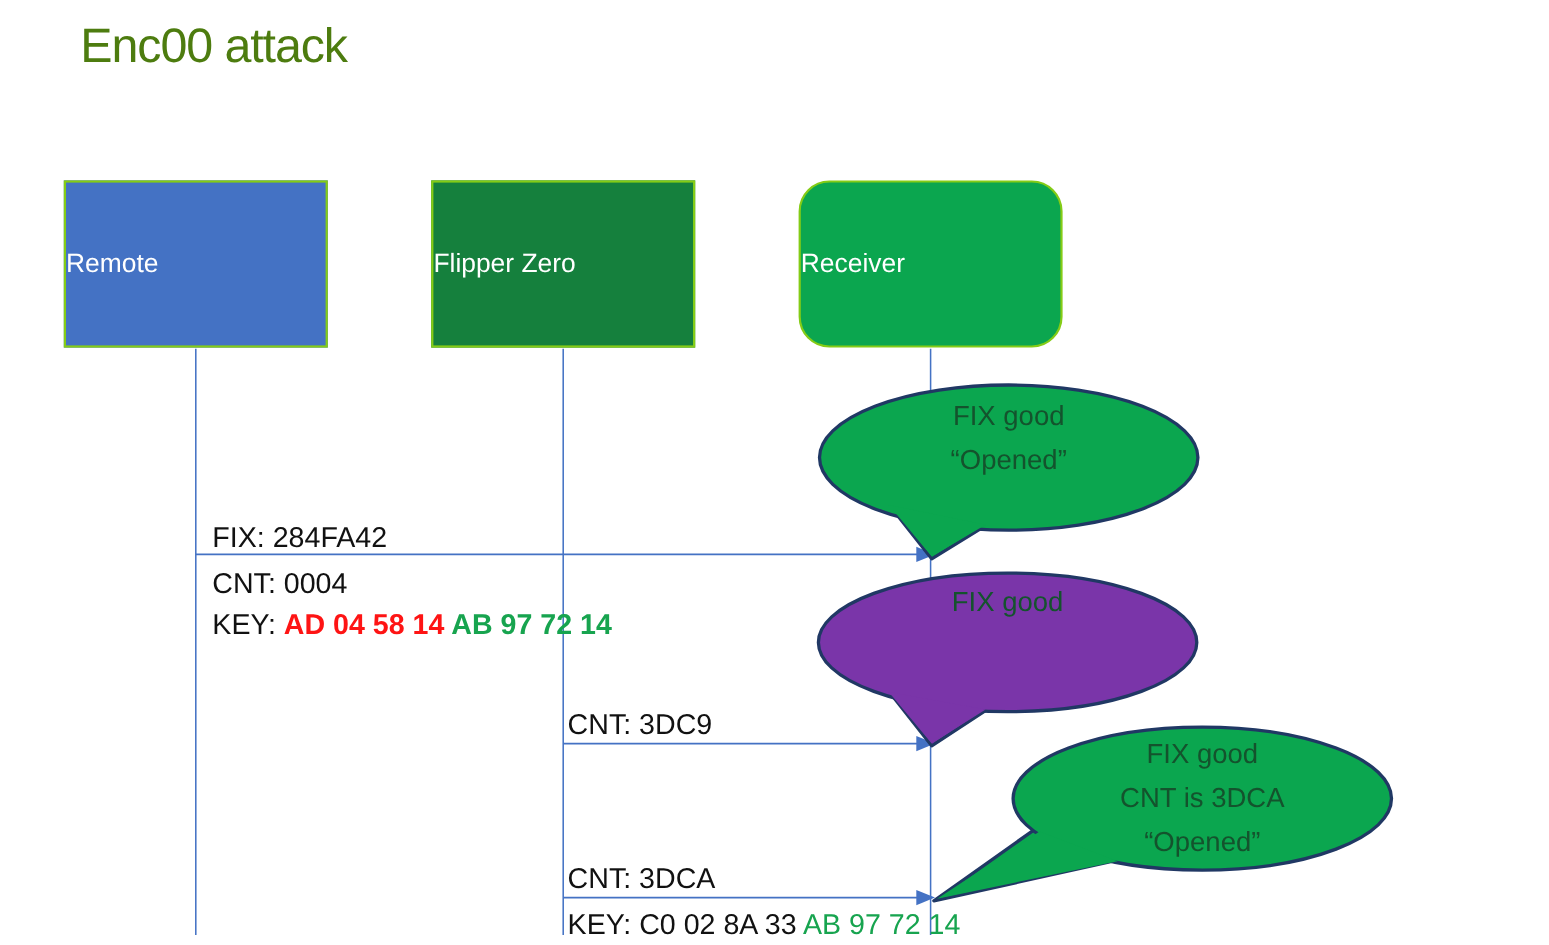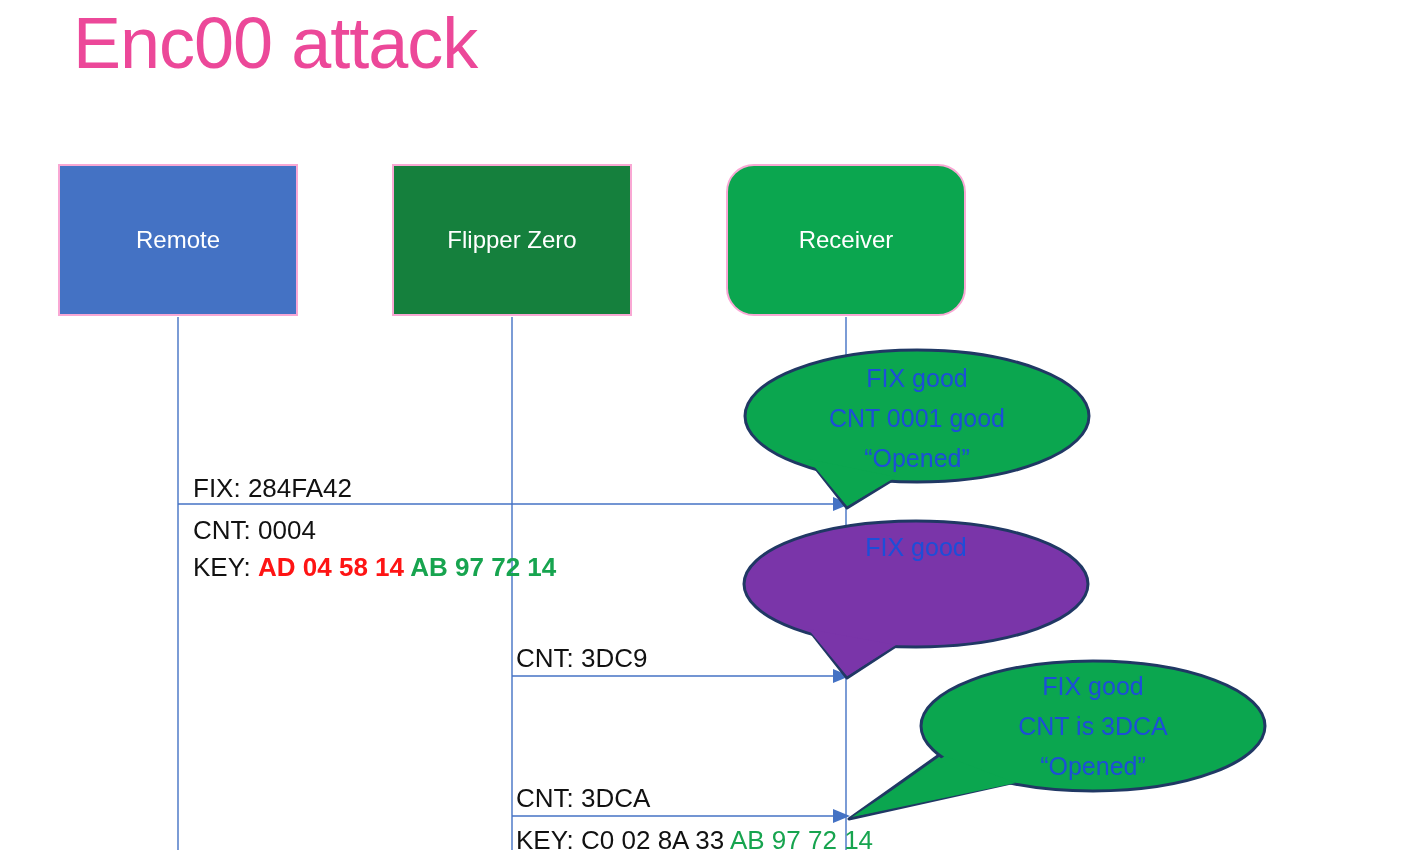--- a/index.html
+++ b/index.html
@@ -4,45 +4,45 @@
 <style>
   html,body{margin:0;padding:0;background:#ffffff;}
   .canvas{
     position:relative;
     width:1408px;height:859px;
     background:#ffffff;
     overflow:hidden;
     font-family:"Liberation Sans", sans-serif;
   }
   .slide-title{
-    position:absolute;left:73px;top:2px;
-    font-size:72px;font-weight:300;color:#ec4899;
+    position:absolute;left:73px;top:17px;
+    font-size:44px;font-weight:300;color:#4d7c0f;
     letter-spacing:-1px;
   }
   .actor{
     position:absolute;top:164px;width:240px;height:152px;
-    border:2px solid #f9a8d4;box-sizing:border-box;
-    display:flex;align-items:center;justify-content:center;
+    border:2px solid #84cc16;box-sizing:border-box;
+    display:flex;align-items:center;
     color:#ffffff;font-size:24px;font-weight:500;
   }
   .actor-remote{left:58px;}
   .actor-flipper{left:392px;}
   .actor-receiver{left:726px;}
   .overlay{position:absolute;left:0;top:0;}
   .msg{
     position:absolute;
     font-size:26px;color:#111111;line-height:37px;
     white-space:nowrap;
   }
   .key-red{font-weight:700;}
   .key-green{font-weight:400;}
   .key-green.bold{font-weight:700;}
   .callout-text{
     position:absolute;width:330px;
-    text-align:center;color:#1d4ed8;
+    text-align:center;color:#14532d;
     font-size:25px;line-height:40px;font-weight:400;
   }
 </style>
 </head>
 <body>
 
 <div class="canvas">
 
   <div class="slide-title">Enc00 attack</div>
 
@@ -110,21 +110,20 @@
 
   <div class="msg" style="left:516px;top:640px;">CNT: 3DC9</div>
 
   <div class="msg" style="left:516px;top:780px;">CNT: 3DCA</div>
   <div class="msg" style="left:516px;top:822px;">
     <span>KEY: C0 02 8A 33 </span><span class="key-green" style="color: rgb(23, 164, 79);">AB 97 72 14</span>
   </div>
 
   <div class="callout-text" style="left:752px;top:358px;">
     <div>FIX good</div>
-    <div>CNT 0001 good</div>
     <div>“Opened”</div>
   </div>
   <div class="callout-text" style="left:751px;top:527px;">
     <div>FIX good</div>
   </div>
   <div class="callout-text" style="left:928px;top:666px;">
     <div>FIX good</div>
     <div>CNT is 3DCA</div>
     <div>“Opened”</div>
   </div>

